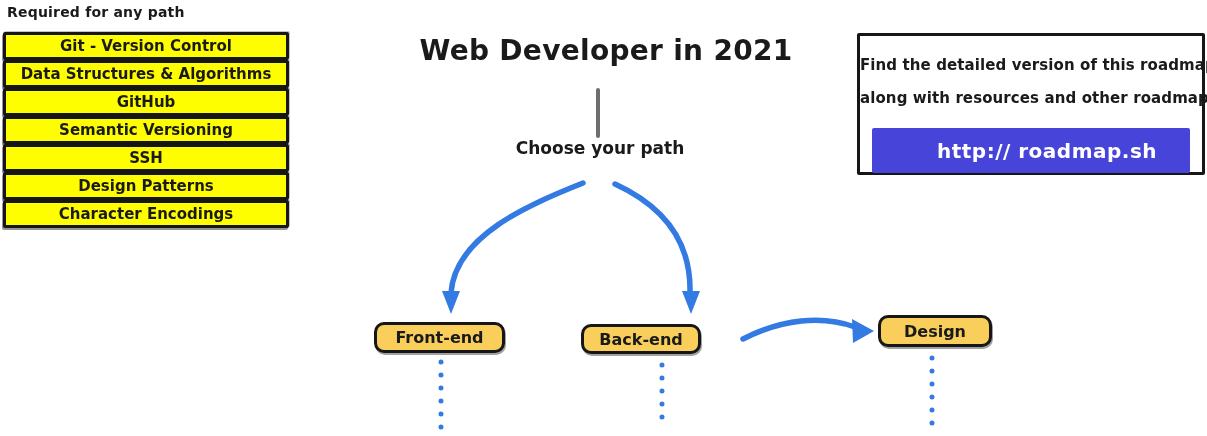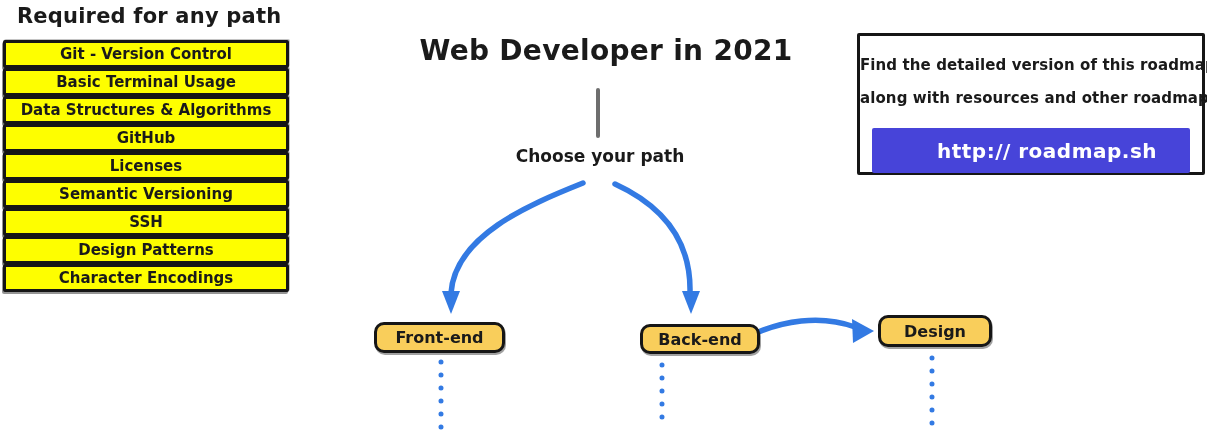--- a/index.html
+++ b/index.html
@@ -18,24 +18,24 @@
   }
 
   
   .left-col {
     position: absolute;
     left: 3px;
     top: 4px;
     width: 286px;
   }
   .left-header {
-    font-size: 21px;
+    font-size: 14px;
     font-weight: bold;
     letter-spacing: 0.2px;
-    margin-left: 14px;
+    margin-left: 4px;
     margin-bottom: 12px;
     white-space: nowrap;
   }
   .req-list {
     display: flex;
     flex-direction: column;
   }
   .req-box {
     box-sizing: border-box;
     width: 286px;
@@ -70,21 +70,21 @@
     left: 596px;
     top: 88px;
     width: 4px;
     height: 50px;
     border-radius: 2px;
     background: var(--gray-line);
   }
   .choose-label {
     position: absolute;
     left: 470px;
-    top: 146px;
+    top: 138px;
     width: 260px;
     text-align: center;
     font-size: 17px;
     font-weight: bold;
   }
 
   
   .overlay {
     position: absolute;
     left: 0;
@@ -121,21 +121,21 @@
     box-shadow: 1px 2px 0 rgba(20,20,20,0.4);
     display: flex;
     align-items: center;
     justify-content: center;
     font-size: 16px;
     font-weight: bold;
     cursor: pointer;
     white-space: nowrap;
   }
   .path-frontend { left: 374px; top: 322px; width: 131px; height: 31px; }
-  .path-backend  { left: 640px; top: 324px; width: 120px; height: 30px; }
+  .path-backend  { left: 581px; top: 324px; width: 120px; height: 30px; }
   .path-devops   { left: 878px; top: 315px; width: 114px; height: 32px; }
 
   
   .info-box {
     position: absolute;
     box-sizing: border-box;
     left: 857px;
     top: 33px;
     width: 348px;
     height: 142px;
@@ -172,24 +172,22 @@
 </style>
 </head>
 <body>
 
 <div class="canvas">
 
   <div class="left-col">
     <div class="left-header">Required for any path</div>
     <div class="req-list">
       <div class="req-box">Git - Version Control</div>
-      <div class="req-box">Basic Terminal Usage</div>
       <div class="req-box">Data Structures &amp; Algorithms</div>
       <div class="req-box">GitHub</div>
-      <div class="req-box">Licenses</div>
       <div class="req-box">Semantic Versioning</div>
       <div class="req-box">SSH</div>
       <div class="req-box">Design Patterns</div>
       <div class="req-box">Character Encodings</div>
     </div>
   </div>
 
   <h1 class="main-title">Web Developer in 2021</h1>
   <div class="stem-line"></div>
   <div class="choose-label">Choose your path</div>

